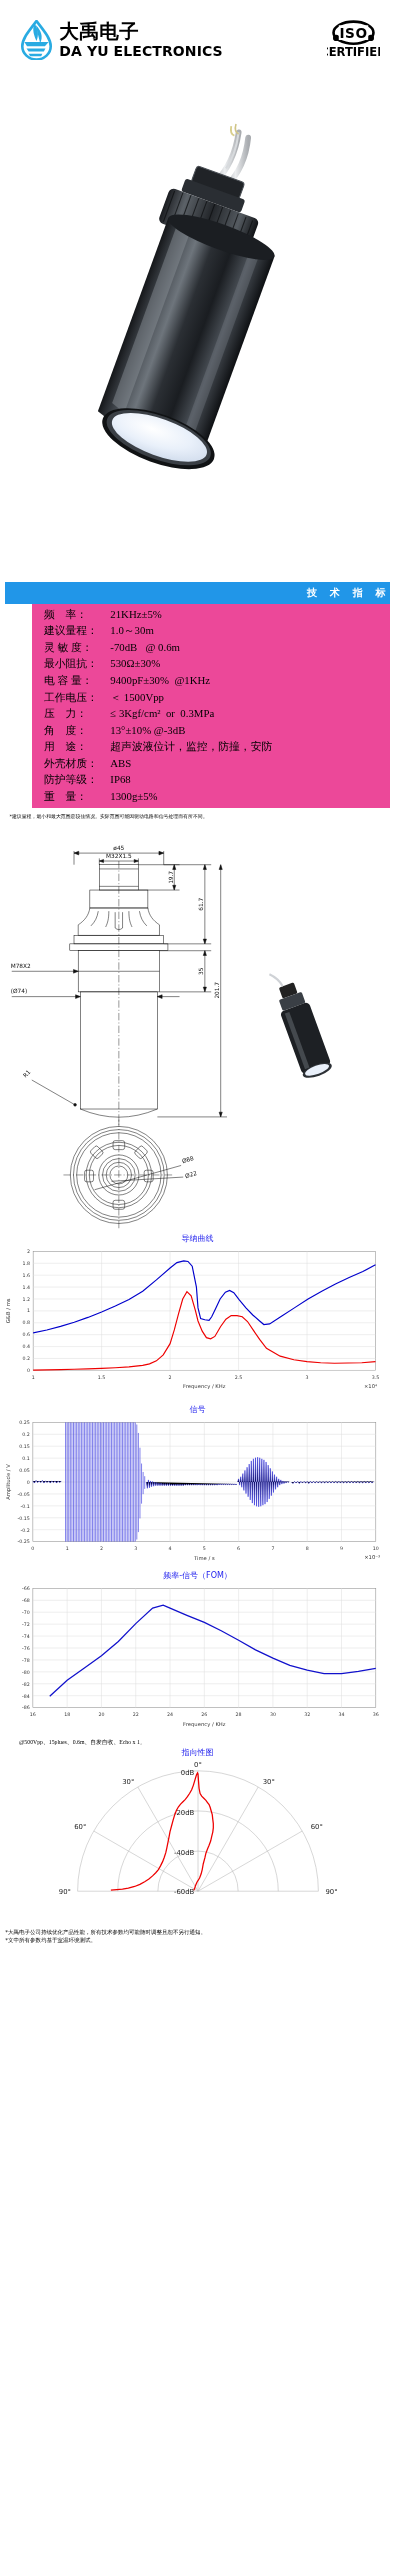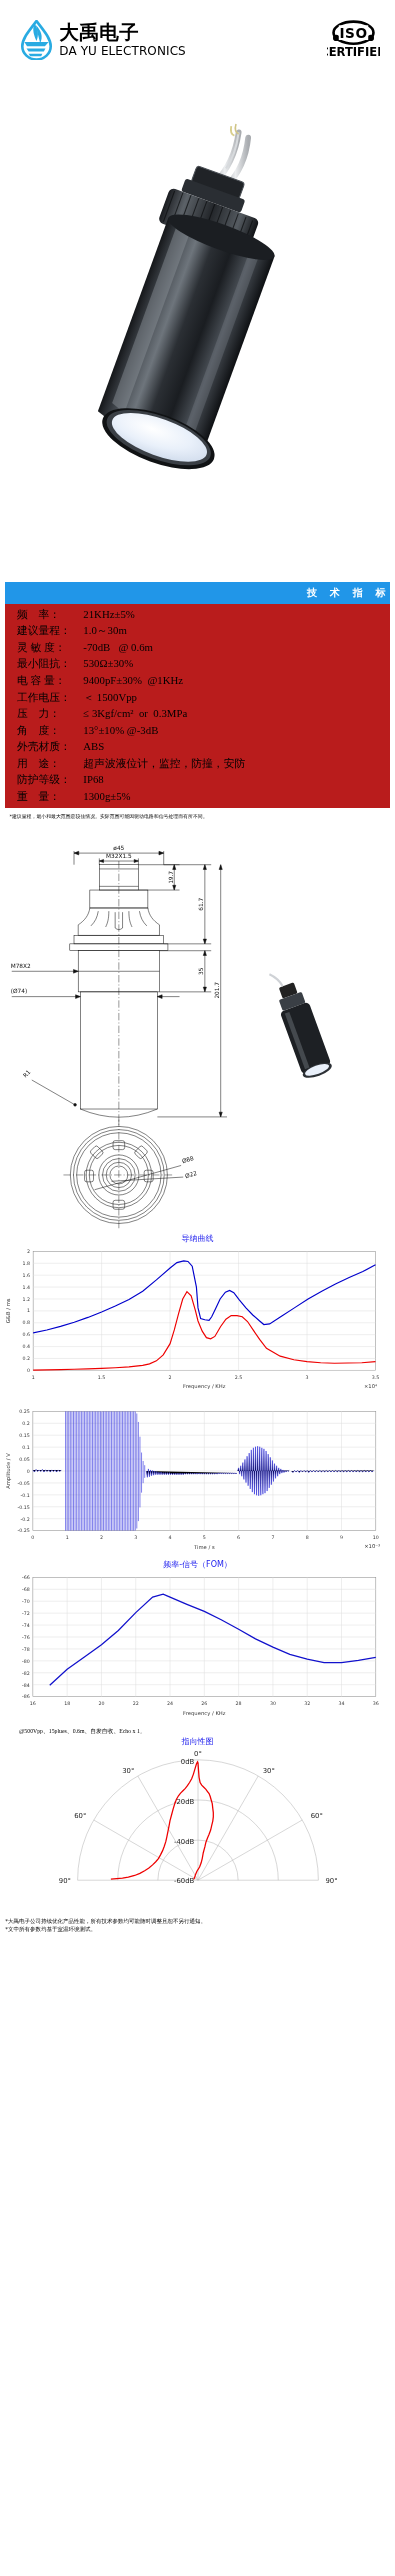--- a/index.html
+++ b/index.html
@@ -24,22 +24,22 @@
   .brand-text { display: flex; flex-direction: column; line-height: 1; }
   .brand-cn {
     font-family: "DejaVu Sans", sans-serif;
     font-weight: 700;
     font-size: 19.5px;
     letter-spacing: 0.5px;
     color: #000;
   }
   .brand-en {
     font-family: "DejaVu Sans", sans-serif;
-    font-weight: 400;
-    font-size: 12px;
+    font-weight: 700;
+    font-size: 14px;
     letter-spacing: 0.1px;
     margin-top: 2.6px;
   }
   .iso { width: 53px; height: 41px; flex: none; }
 
   
   .photo-wrap {
     height: 507px;
     position: relative;
   }
@@ -64,21 +64,21 @@
   .spec-head {
     background: #2196e8;
     color: #ffffff;
     text-align: right;
     font-family: "DejaVu Sans", sans-serif;
     font-weight: 700;
     font-size: 10px;
     letter-spacing: 4.7px;
     padding: 3.7px 0 4.2px 4.7px;
   }
-  .spec-body { background: #b91c1c; padding: 1.6px 0 3.2px 0; }
+  .spec-body { background: #ec4899; padding: 1.6px 0 3.2px 0; margin-left: 27px; }
   .spec-row {
     display: flex;
     align-items: baseline;
     font-size: 10.8px;
     line-height: 1.0;
     padding: 2.9px 0 2.9px 0;
   }
   .spec-label {
     width: 78px;
     flex: none;
@@ -275,26 +275,26 @@
         </div>
       <div class="spec-row">
           <span class="spec-label">压    力：</span>
           <span class="spec-value">≤ 3Kgf/cm²  or  0.3MPa</span>
         </div>
       <div class="spec-row">
           <span class="spec-label">角    度：</span>
           <span class="spec-value">13°±10% @-3dB</span>
         </div>
       <div class="spec-row">
+          <span class="spec-label">用    途：</span>
+          <span class="spec-value">超声波液位计，监控，防撞，安防</span>
+        </div>
+      <div class="spec-row">
           <span class="spec-label">外壳材质：</span>
           <span class="spec-value">ABS</span>
-        </div>
-      <div class="spec-row">
-          <span class="spec-label">用    途：</span>
-          <span class="spec-value">超声波液位计，监控，防撞，安防</span>
         </div>
       <div class="spec-row">
           <span class="spec-label">防护等级：</span>
           <span class="spec-value">IP68</span>
         </div>
       <div class="spec-row">
           <span class="spec-label">重    量：</span>
           <span class="spec-value">1300g±5%</span>
         </div>
     </div>
@@ -483,20 +483,21 @@
       <text class="axlabel" x="690" y="274">×10⁴</text>
       <text class="axlabel" x="18" y="127" text-anchor="middle" transform="rotate(-90 18 127)">G&amp;B / ms</text>
 
       <polyline fill="none" stroke="#0000cc" stroke-width="2.2" points="62,168.8 88,163.2 114,156.4 140,148.5 166,139.4 192,129.2 218,117.9 244,105.5 270,89.7 296,68.2 322,45.6 335,35.4 348,32 356,33.1 364,42.2 372,81.8 375,121.3 380,141.7 388,143.9 396,145 401,138.2 409,121.3 417,104.4 427,91.5 435,88.1 443,92.6 453,105.5 466,121.3 479,134.8 492,146.1 500,152.9 511,151.8 532,138.2 558,121.3 584,104.4 610,89.7 636,76.1 662,63.7 688,52.4 712,39.2"></polyline>
 
       <polyline fill="none" stroke="#ee0000" stroke-width="2.2" points="62,239.4 88,239 114,238.6 140,237.9 166,237.2 192,236.3 218,234.9 244,233.2 270,230.4 283,227.6 296,221.9 309,210.6 322,189.2 330,163.2 338,132.7 346,104.4 354,90.4 362,98.3 370,126.1 375,146.1 383,165.4 391,177.8 399,180 407,175.5 418,156.6 428,142.8 438,136 449,136 459,138.2 469,147.2 479,162.2 492,181.2 505,198.1 531,213 557,219.8 582,223.2 608,225.4 634,226.5 660,225.9 686,225.4 712,223.2"></polyline>
     </svg>
   </div>
 
   <div class="chart-block">
+    <div class="chart-title">信号</div>
     <svg width="396" height="153" viewBox="0 0 750 290">
       <rect x="62" y="14" width="650" height="226" fill="#fff" stroke="#888" stroke-width="1"></rect>
       <g stroke="#dedede" stroke-width="1">
         <line x1="62" y1="36.6" x2="712" y2="36.6"></line>
         <line x1="62" y1="59.2" x2="712" y2="59.2"></line>
         <line x1="62" y1="81.8" x2="712" y2="81.8"></line>
         <line x1="62" y1="104.4" x2="712" y2="104.4"></line>
         <line x1="62" y1="127" x2="712" y2="127"></line>
         <line x1="62" y1="149.6" x2="712" y2="149.6"></line>
         <line x1="62" y1="172.2" x2="712" y2="172.2"></line>

